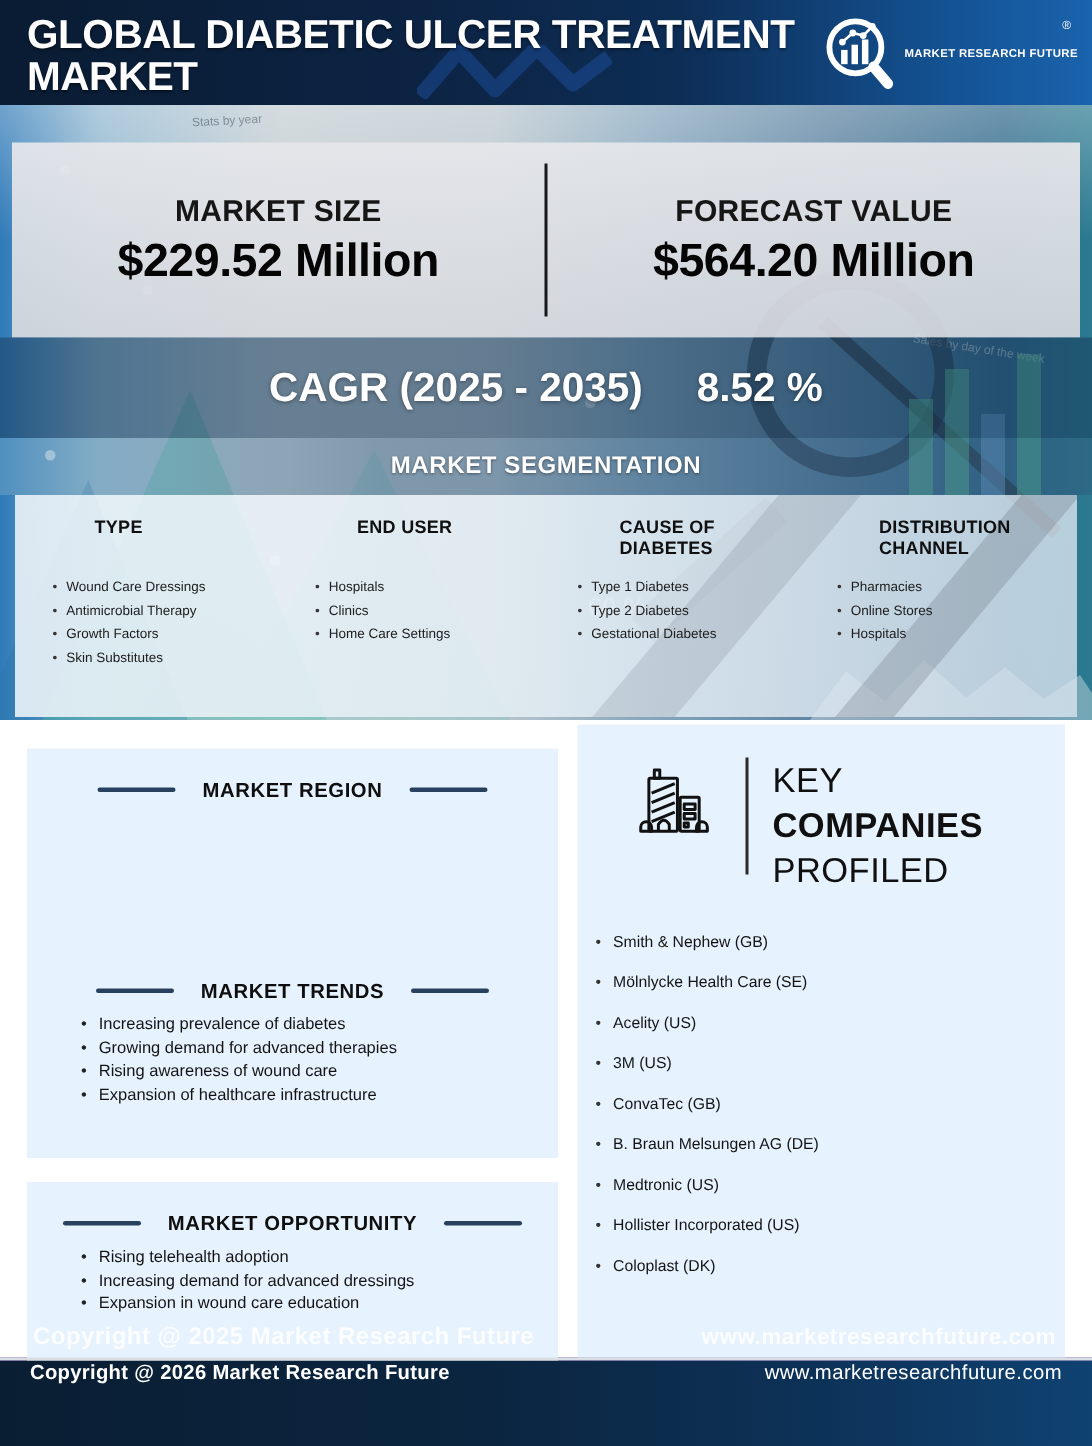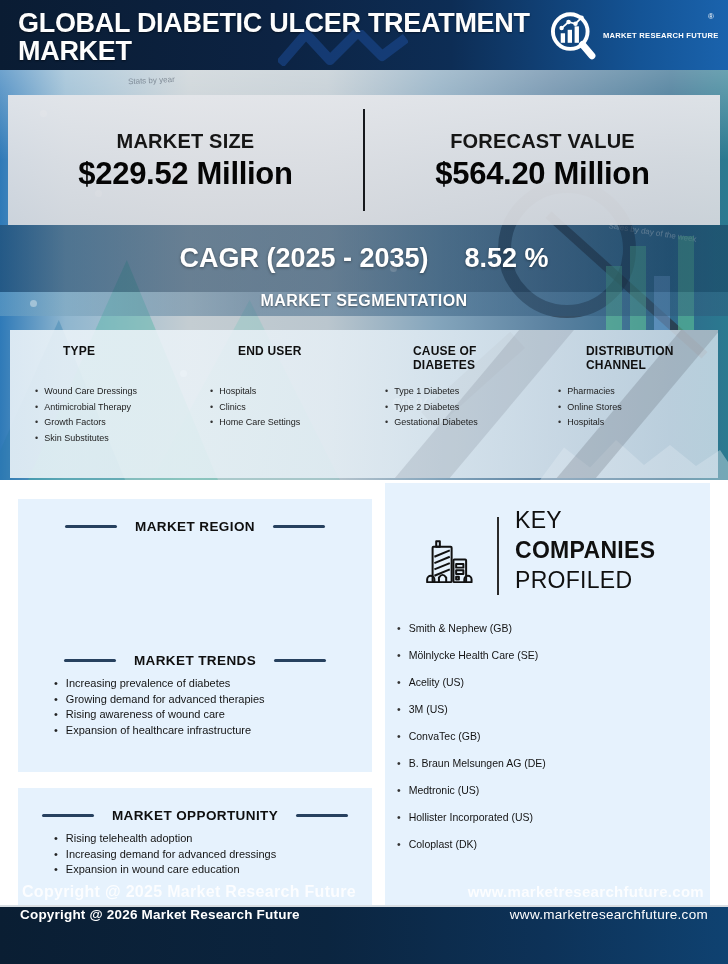--- a/index.html
+++ b/index.html
@@ -53,23 +53,23 @@
   .stat-value { font-size:31px; font-weight:bold; color:#050505; margin-top:3px; letter-spacing:-0.3px; }
   .stat-divider { width:2px; height:102px; background:#16181c; flex:0 0 auto; }
 
   
   .cagr-band { position:absolute; top:155px; left:0; width:728px; height:67px;
     background:linear-gradient(90deg, rgba(26,62,94,0.55), rgba(20,54,86,0.50));
     display:flex; align-items:center; justify-content:center; gap:36px; z-index:2; }
   .cagr-label, .cagr-value { color:#fff; font-size:27px; font-weight:bold; text-shadow:0 1px 3px rgba(0,0,0,0.4); }
 
   
-  .seg-header { position:absolute; top:222px; left:0; width:728px; height:24px;
+  .seg-header { position:absolute; top:222px; left:0; width:728px; height:38px;
     background:linear-gradient(90deg, rgba(140,185,205,0.35), rgba(50,92,128,0.45) 35%, rgba(46,86,120,0.45));
-    display:flex; justify-content:center; z-index:2; }
+    display:flex; align-items:center; justify-content:center; z-index:2; }
   .seg-title { color:#fff; font-size:16px; font-weight:bold; letter-spacing:0.4px; text-shadow:0 1px 2px rgba(0,0,0,0.45); }
 
   
   .seg-content { position:absolute; top:260px; left:10px; right:10px; height:148px;
     background:linear-gradient(100deg, rgba(240,246,250,0.88) 0%, rgba(228,238,245,0.85) 55%, rgba(216,228,238,0.80) 100%);
     z-index:2; overflow:hidden; }
   .seg-stripe { position:absolute; width:42px; height:300px; background:rgba(120,128,140,0.22); top:-60px; }
   .seg-stripe.s1 { left:440px; transform:rotate(40deg); }
   .seg-stripe.s2 { left:600px; transform:rotate(40deg); width:30px; background:rgba(90,98,110,0.25); }
   .seg-grid { position:relative; display:grid; grid-template-columns:175px 175px 173px 1fr;
@@ -90,21 +90,21 @@
 
   .box-title-row { display:flex; align-items:center; justify-content:center; gap:18px; padding-top:20px; }
   .title-line { width:52px; height:3px; background:#27415f; border-radius:2px; flex:0 0 auto; }
   .box-title { font-size:13.5px; font-weight:bold; color:#0f0f0f; letter-spacing:0.4px; white-space:nowrap; }
 
   .bullet-list { list-style:none; padding:8px 10px 0 36px; }
   .bullet-list li { font-size:11px; color:#141414; line-height:15.5px; }
   .bullet-list li::before { content:"•"; margin-right:8px; color:#222; }
 
   
-  .comp-header { display:flex; align-items:flex-end; padding:22px 16px 0 34px; }
+  .comp-header { display:flex; align-items:flex-start; padding:22px 16px 0 34px; }
   .comp-icon { width:58px; height:62px; flex:0 0 auto; }
   .comp-divider { width:2px; height:78px; background:#2a2a2a; margin:0 16px 0 20px; flex:0 0 auto; }
   .comp-title-line { display:block; font-size:23px; line-height:30px; color:#101010; letter-spacing:0.3px; }
   .comp-title-line.bold { font-weight:bold; }
   .comp-list { list-style:none; padding:20px 8px 0 12px; }
   .comp-list li { font-size:10.5px; color:#141414; line-height:27px; white-space:nowrap; }
   .comp-list li::before { content:"•"; margin-right:8px; color:#333; }
 
   
   .watermark { position:absolute; top:883px; z-index:4; color:rgba(255,255,255,0.85);

